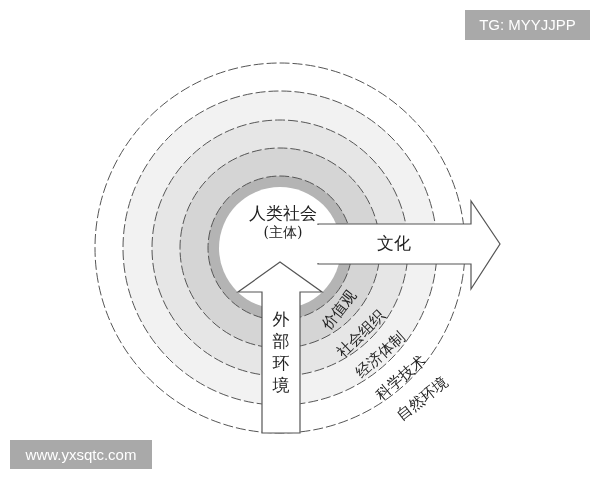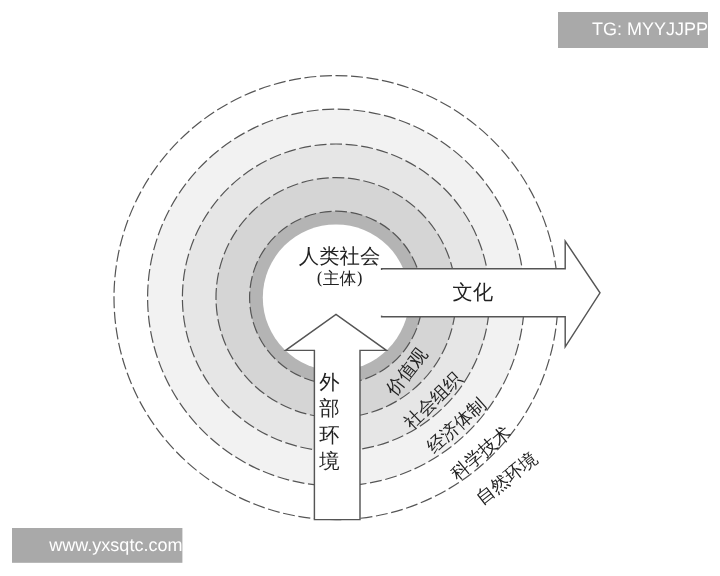--- a/index.html
+++ b/index.html
@@ -12,36 +12,36 @@
     font-family: "DejaVu Serif", "Liberation Serif", serif;
   }
   #diagram { position: absolute; left: 0; top: 0; }
   .wm {
     position: absolute;
     background: #a9a9a9;
     color: #ffffff;
     font-family: "Liberation Sans", "DejaVu Sans", sans-serif;
     font-size: 15px;
     line-height: 28px;
-    text-align: right;
+    text-align: center;
   }
   #wm-top { left: 465px; top: 10px; width: 125px; height: 30px; line-height: 30px; }
   #wm-bottom { left: 10px; top: 440px; width: 142px; height: 29px; line-height: 29px; }
   .lbl {
     position: absolute;
     color: #222;
     font-family: "DejaVu Serif", "Liberation Serif", serif;
     white-space: nowrap;
   }
   #center-line1 { left: 238px; top: 202px; width: 90px; text-align: center; font-size: 17px; font-family: Liberation Mono, monospace; }
   #center-line2 { left: 238px; top: 224px; width: 90px; text-align: center; font-size: 14px; }
   #culture-label { left: 377px; top: 232px; font-size: 17px; text-align: right; }
   #ext-label {
     left: 266px; top: 308px; width: 30px; font-size: 17px;
-    line-height: 22px; white-space: normal; word-break: break-all;
+    text-align: center; line-height: 22px; white-space: normal; word-break: break-all;
   }
   .ring-lbl { font-size: 15px; transform-origin: 0 0; }
 </style>
 </head>
 <body>
 
 <div id="stage">
   <svg id="diagram" width="600" height="480" viewBox="0 0 600 480">
 
     <circle cx="280" cy="248" r="185" fill="#ffffff" stroke="#555" stroke-width="1" stroke-dasharray="10 3"></circle>

